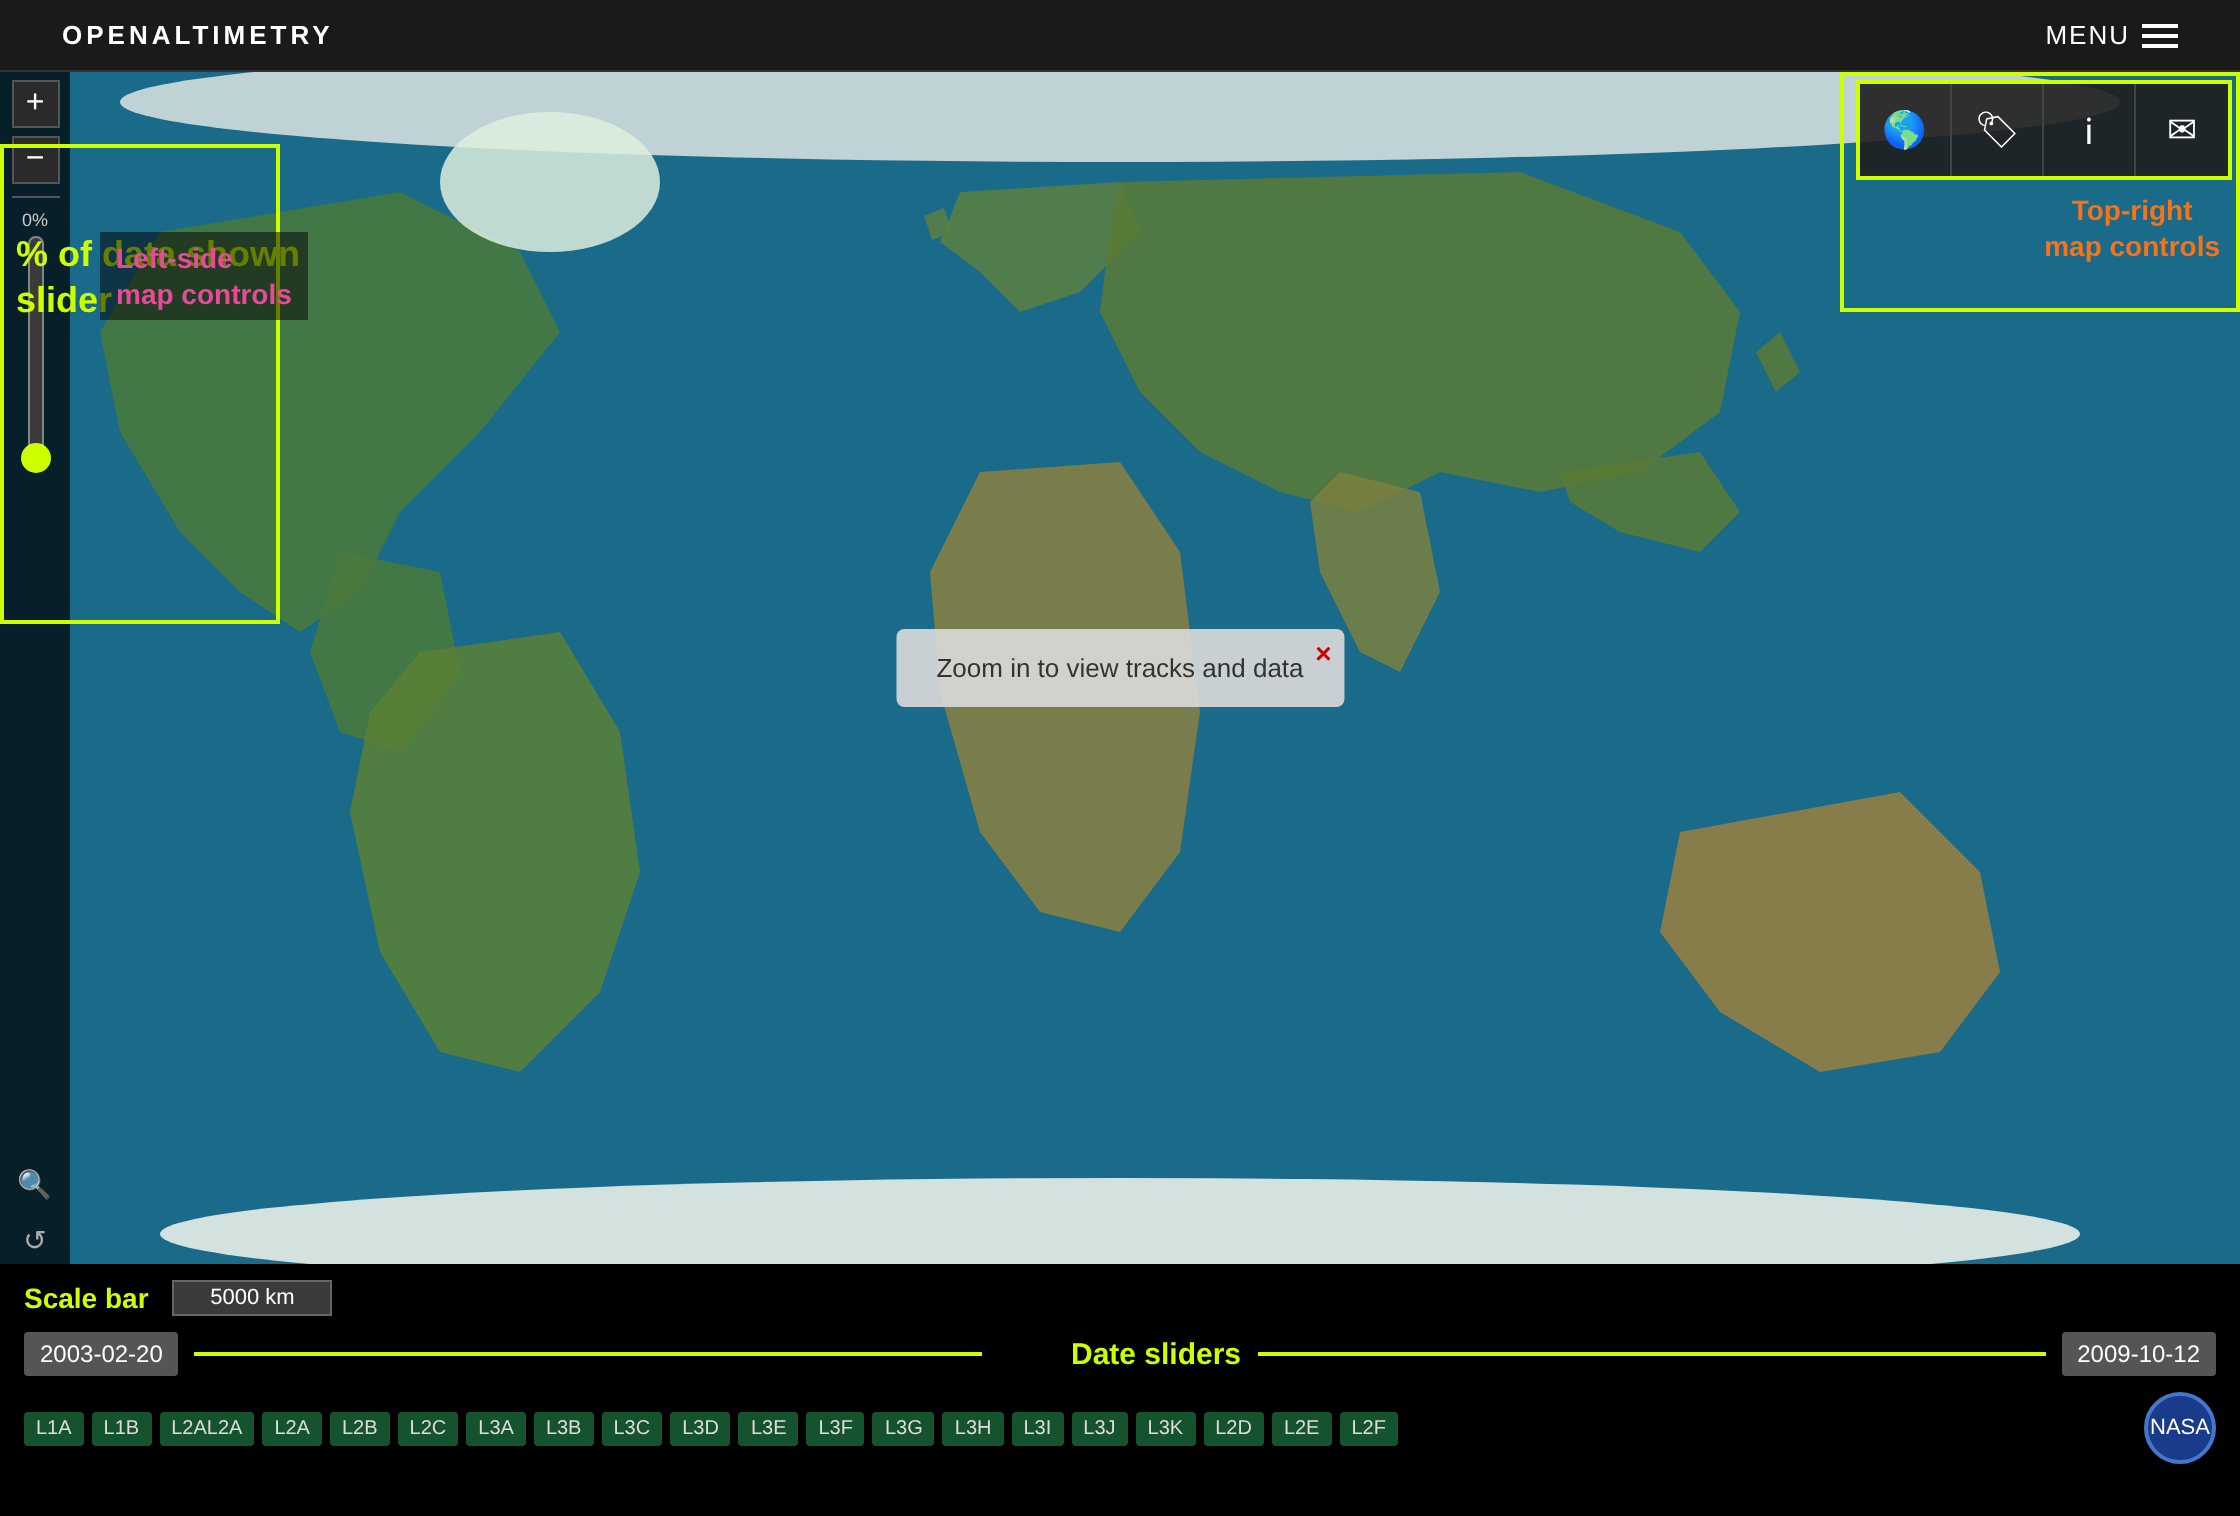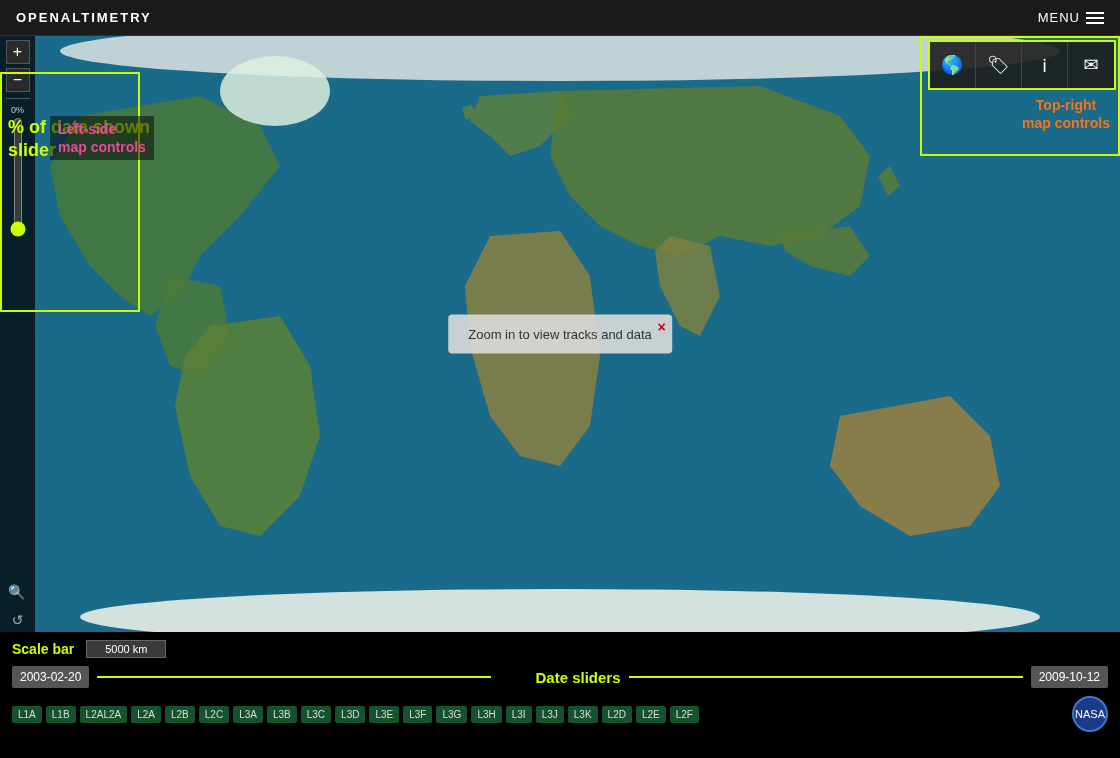--- a/index.html
+++ b/index.html
@@ -5,21 +5,21 @@
     * { box-sizing: border-box; margin: 0; padding: 0; }
     body { background: #000; font-family: Arial, sans-serif; width: 1120px; height: 758px; overflow: hidden; color: #fff; }
 
     
     #header {
       background: #1a1a1a;
       height: 36px;
       display: flex;
       align-items: center;
       justify-content: space-between;
-      padding: 0 16px;
+      padding: 0 31px;
       border-bottom: 1px solid #333;
     }
     #header .logo {
       font-size: 13px;
       font-weight: bold;
       letter-spacing: 2px;
       color: #fff;
     }
     #header .menu-btn {
       display: flex;

